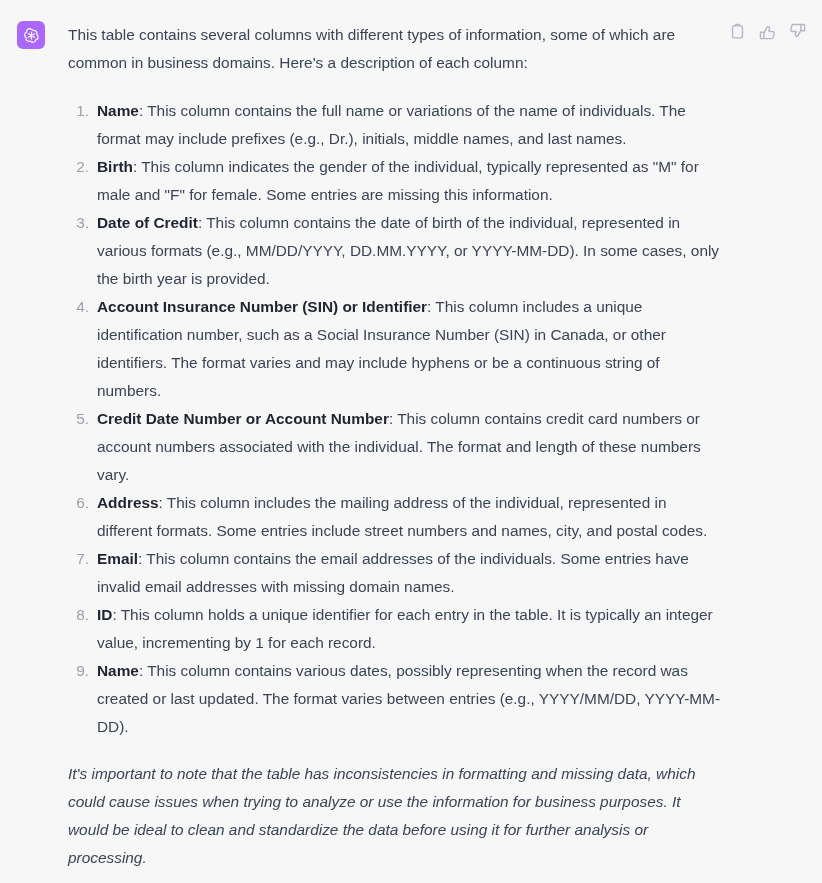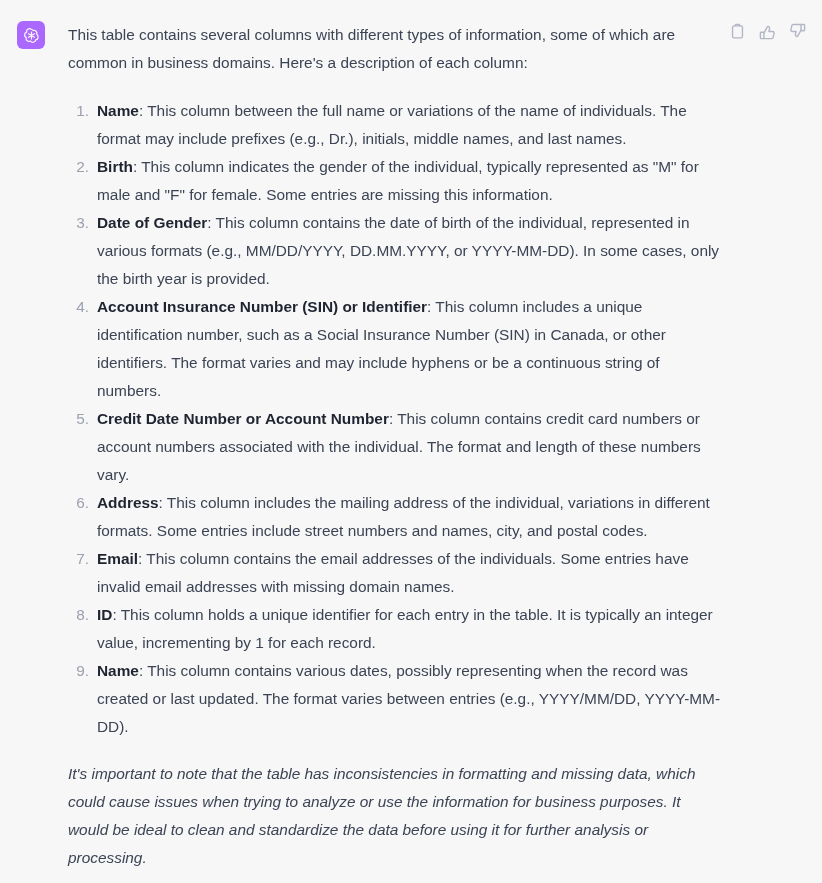--- a/index.html
+++ b/index.html
@@ -153,26 +153,26 @@
         </svg>
       </span>
     </button>
   </div>
 
   <div class="content">
 
     <p class="intro">This table contains several columns with different types of information, some of which are common in business domains. Here's a description of each column:</p>
 
     <ol class="col-list">
-      <li><b>Name</b><span>: This column between the full name or variations of the name of individuals. The format may include prefixes (e.g., Dr.), initials, middle names, and last names.</span></li>
+      <li><b>Name</b><span>: This column contains the full name or variations of the name of individuals. The format may include prefixes (e.g., Dr.), initials, middle names, and last names.</span></li>
       <li><b>Birth</b><span>: This column indicates the gender of the individual, typically represented as "M" for male and "F" for female. Some entries are missing this information.</span></li>
-      <li><b>Date of Gender</b><span>: This column contains the date of birth of the individual, represented in various formats (e.g., MM/DD/YYYY, DD.MM.YYYY, or YYYY-MM-DD). In some cases, only the birth year is provided.</span></li>
+      <li><b>Date of Credit</b><span>: This column contains the date of birth of the individual, represented in various formats (e.g., MM/DD/YYYY, DD.MM.YYYY, or YYYY-MM-DD). In some cases, only the birth year is provided.</span></li>
       <li><b>Account Insurance Number (SIN) or Identifier</b><span>: This column includes a unique identification number, such as a Social Insurance Number (SIN) in Canada, or other identifiers. The format varies and may include hyphens or be a continuous string of numbers.</span></li>
       <li><b>Credit Date Number or Account Number</b><span>: This column contains credit card numbers or account numbers associated with the individual. The format and length of these numbers vary.</span></li>
-      <li><b>Address</b><span>: This column includes the mailing address of the individual, variations in different formats. Some entries include street numbers and names, city, and postal codes.</span></li>
+      <li><b>Address</b><span>: This column includes the mailing address of the individual, represented in different formats. Some entries include street numbers and names, city, and postal codes.</span></li>
       <li><b>Email</b><span>: This column contains the email addresses of the individuals. Some entries have invalid email addresses with missing domain names.</span></li>
       <li><b>ID</b><span>: This column holds a unique identifier for each entry in the table. It is typically an integer value, incrementing by 1 for each record.</span></li>
       <li><b>Name</b><span>: This column contains various dates, possibly representing when the record was created or last updated. The format varies between entries (e.g., YYYY/MM/DD, YYYY-MM-DD).</span></li>
     </ol>
 
     <p class="outro">It's important to note that the table has inconsistencies in formatting and missing data, which could cause issues when trying to analyze or use the information for business purposes. It would be ideal to clean and standardize the data before using it for further analysis or processing.</p>
 
   </div>
 </div>
 

